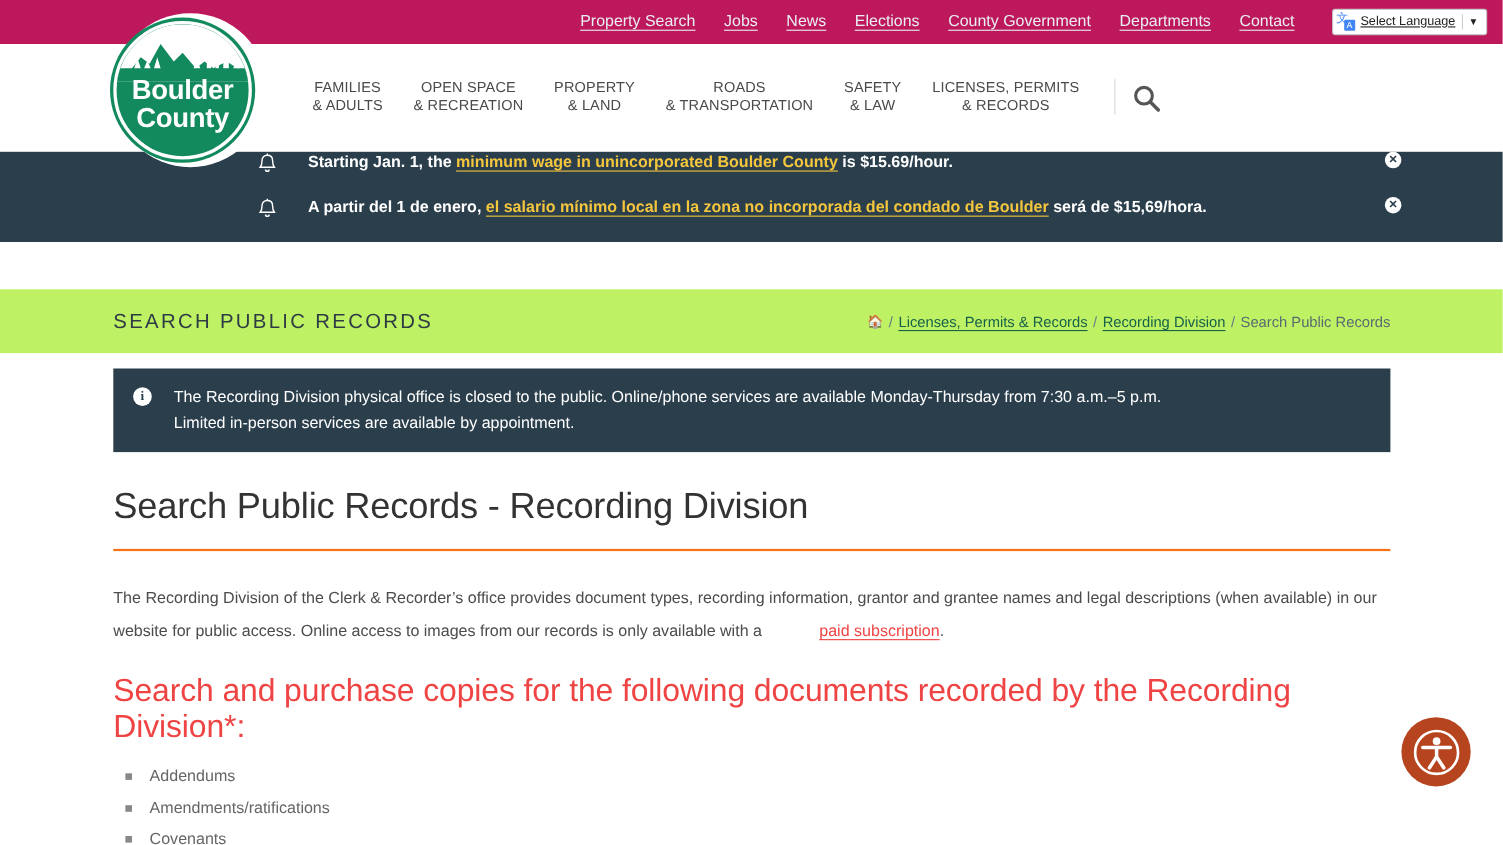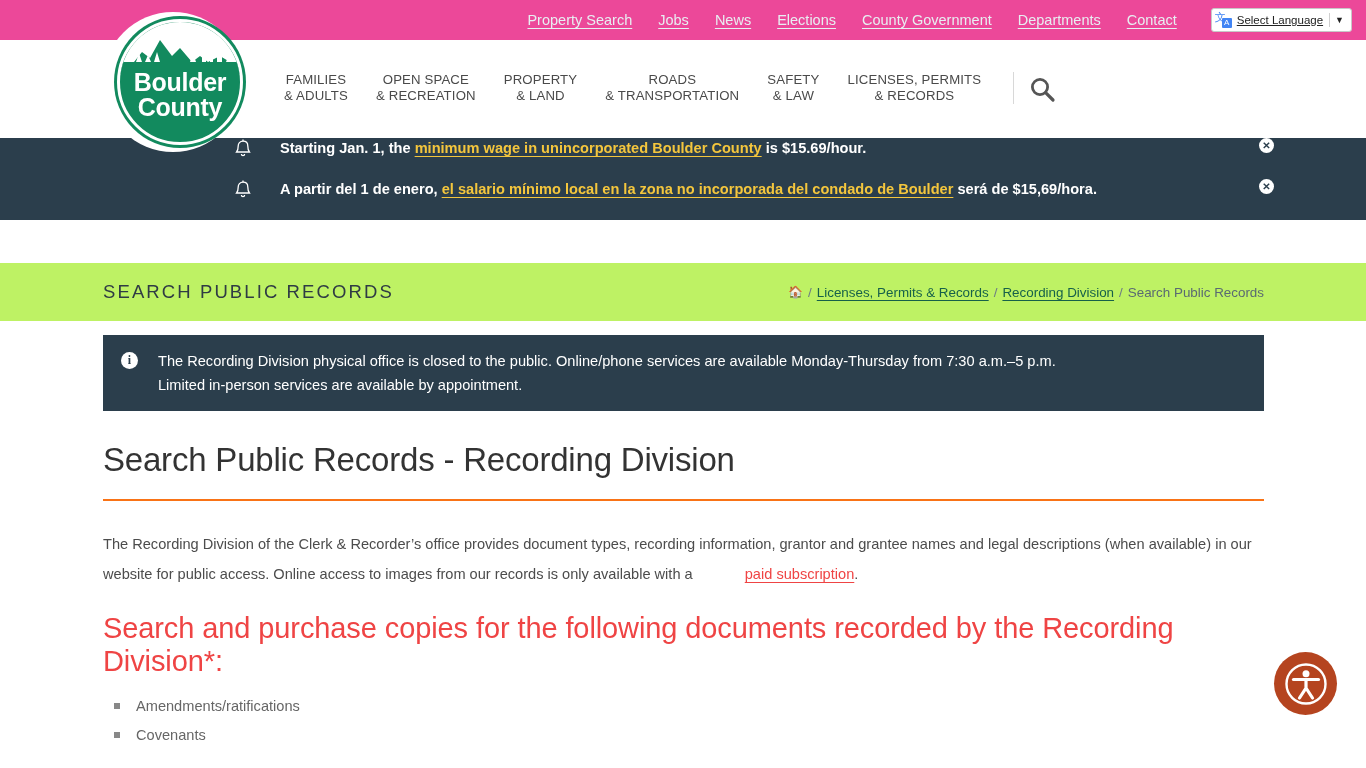--- a/index.html
+++ b/index.html
@@ -8,21 +8,21 @@
     width: 1366px; height: 768px;
     overflow: hidden;
     background: #ffffff;
     font-family: "Liberation Sans", sans-serif;
   }
 
   
   .topbar {
     position: absolute; top: 0; left: 0;
     width: 1366px; height: 40px;
-    background: #ec4899;
+    background: #be185d;
     display: flex; align-items: center; justify-content: flex-end;
   }
   .topnav {
     display: flex; align-items: center; gap: 26px;
     margin-right: 14px;
   }
   .topnav a {
     color: #e8eef2;
     font-size: 14.5px;
     text-decoration: underline;
@@ -78,21 +78,21 @@
     width: 1366px; height: 98px;
     background: #ffffff;
   }
   .logo {
     position: absolute;
     left: 103px; top: -28px;
     width: 140px; height: 140px;
     border-radius: 50%;
     background: #ffffff;
     z-index: 30;
-    display: flex; align-items: center; justify-content: flex-end;
+    display: flex; align-items: center; justify-content: flex-start;
   }
   .logo-inner {
     width: 126px; height: 126px;
     border-radius: 50%;
     background: #0b8457;
     background: #128a5e;
     position: relative;
     overflow: hidden;
     border: 3px solid #ffffff;
     box-shadow: 0 0 0 3px #128a5e;
@@ -433,20 +433,21 @@
 
   <h1 class="h1">Search Public Records - Recording Division</h1>
 
   <p class="para">
     <span>The Recording Division of the Clerk &amp; Recorder’s office provides document types, recording information, grantor and grantee names and legal descriptions (when available) in our website for public access. Online access to images from our records is only available with a </span><a>paid subscription</a><span>.</span>
   </p>
 
   <h2 class="h2">Search and purchase copies for the following documents recorded by the Recording Division*:</h2>
 
   <ul class="doc-list">
+    <li>Addendums</li>
     <li>Amendments/ratifications</li>
     <li>Covenants</li>
 
   </ul>
 </main>
 
 <div class="a11y-fab">
   <svg width="44" height="44" viewBox="0 0 44 44">
     <circle cx="22" cy="22" r="19.5" fill="none" stroke="#ffffff" stroke-width="2.4"></circle>
     <circle cx="22" cy="11.8" r="3.5" fill="#ffffff"></circle>

